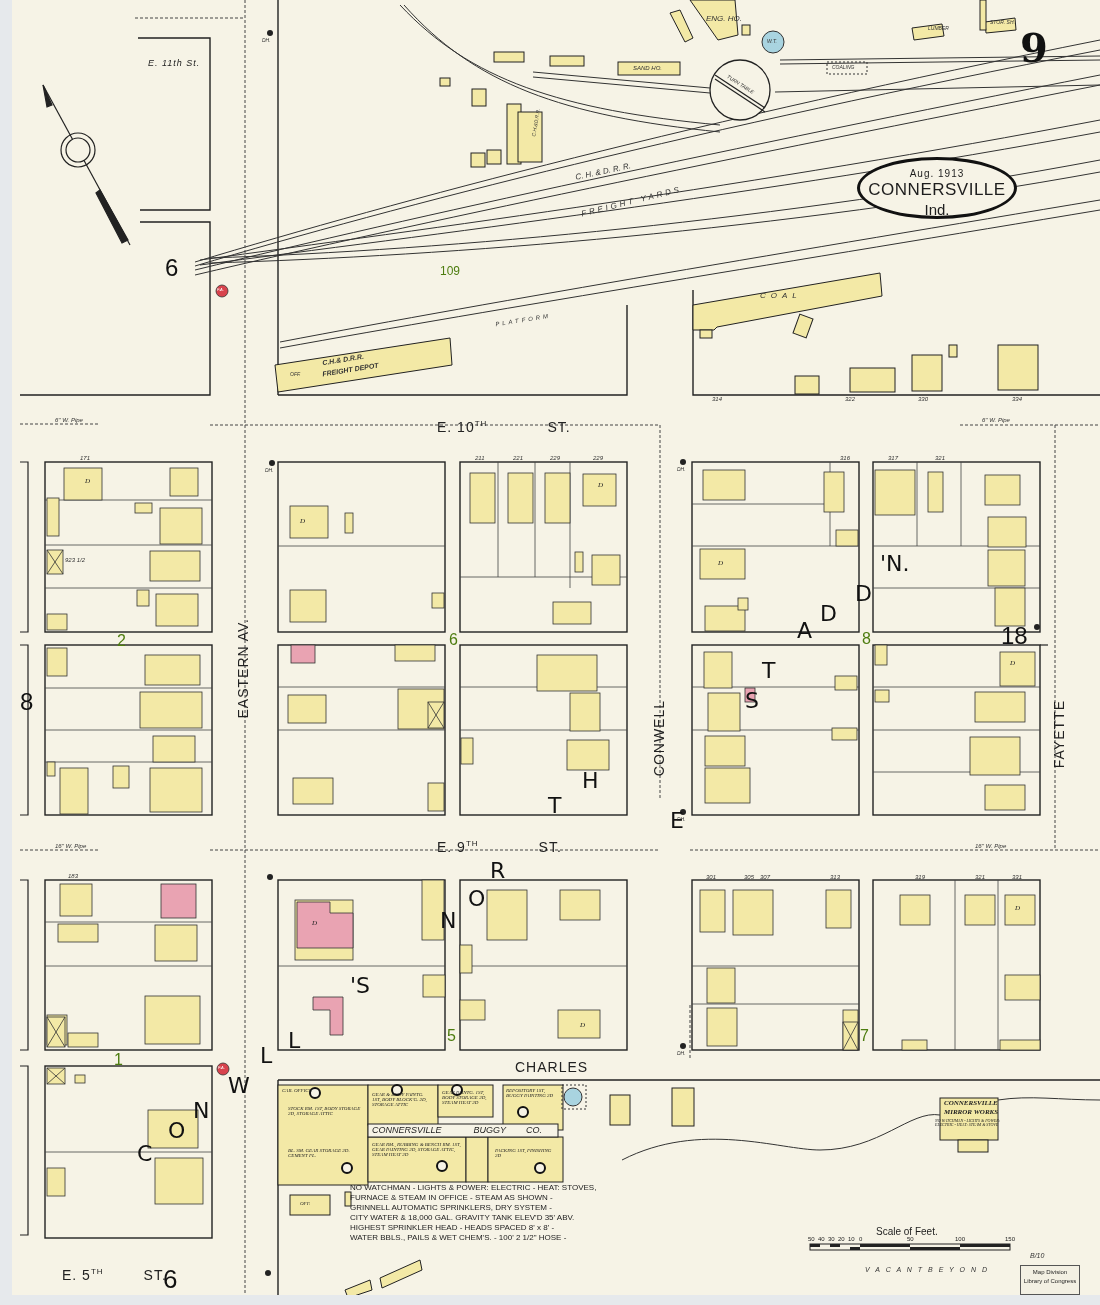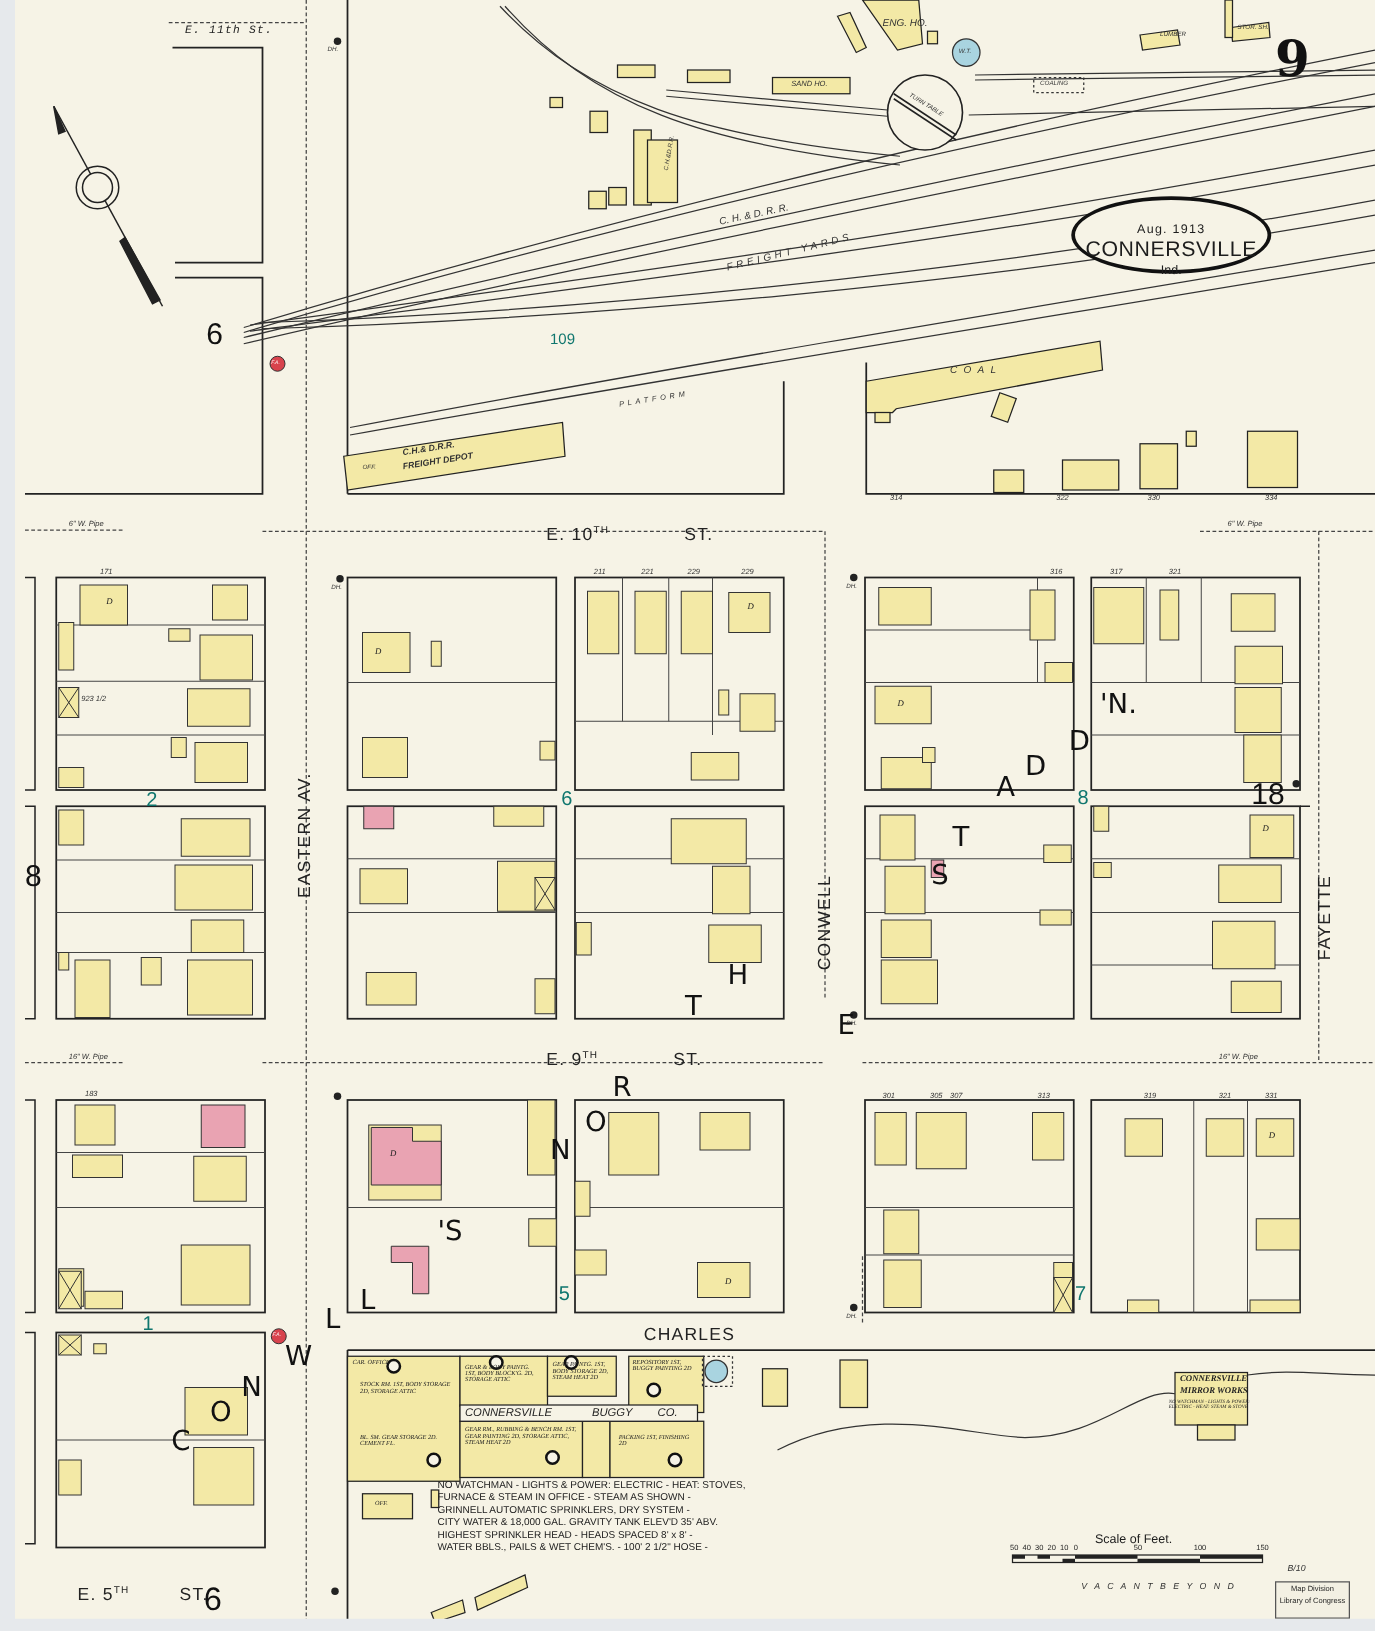--- a/index.html
+++ b/index.html
@@ -1,30 +1,30 @@
 <!DOCTYPE html>
 <html><head>
 <meta charset="utf-8">
 <style>
   html,body{margin:0;padding:0;background:#e6e9ec;}
   #map{position:relative;width:1100px;height:1305px;background:#f6f3e6;overflow:hidden;font-family:"Liberation Sans",sans-serif;color:#1d1d1d;}
   #map svg.base{position:absolute;left:0;top:0;}
   .lbl{position:absolute;white-space:nowrap;line-height:1;}
   .street{font-size:14px;letter-spacing:1px;color:#222;}
   .street-v{writing-mode:vertical-rl;transform:rotate(180deg);}
-  .blocknum{font-size:20px;color:#0f766e;}
+  .blocknum{font-size:20px;color:#4d7c0f;}
   .sheetnum{font-size:24px;color:#111;}
   .bignum{font-family:"DejaVu Serif",serif;font-weight:bold;font-size:40px;color:#111;}
-  .italic{font-style:italic;font-family:Liberation Mono, monospace;}
+  .italic{font-style:italic;font-family:Liberation Sans, sans-serif;margin-top:39px;}
   .tiny{font-size:8px;font-style:italic;color:#333;}
   .bldg-label{font-size:7px;font-style:italic;color:#222;font-family:"Liberation Serif",serif;}
   .title-oval{position:absolute;left:857px;top:157px;width:154px;height:56px;border:3px solid #111;border-radius:50%;background:#f6f3e6;text-align:center;}
-  .title-oval .d{font-size:10px;margin-top:18px;letter-spacing:1px;}
+  .title-oval .d{font-size:10px;margin-top:8px;letter-spacing:1px;}
   .title-oval .c{font-size:17px;letter-spacing:.5px;margin-top:1px;}
-  .title-oval .s{font-size:10px;margin-top:1px;}
+  .title-oval .s{font-size:15px;margin-top:1px;}
   .addn{font-size:22px;font-family:"DejaVu Sans",sans-serif;color:#111;}
   .note{position:absolute;left:350px;top:1183px;font-size:8px;line-height:10px;color:#222;font-family:"Liberation Sans",sans-serif;}
   .scale-title{font-size:10px;}
   .scale-tick{font-size:6px;}
   .loc-stamp{position:absolute;left:1020px;top:1265px;width:58px;height:28px;border:1px solid #555;font-size:6px;text-align:center;background:#f3f0e3;}
   .loc-stamp div{margin-top:3px;}
   .strip{position:absolute;left:0;top:1295px;width:1100px;height:10px;background:#e6e9ec;}
   .leftstrip{position:absolute;left:0;top:0;width:12px;height:1305px;background:#e6e9ec;}
 </style>
 </head>

